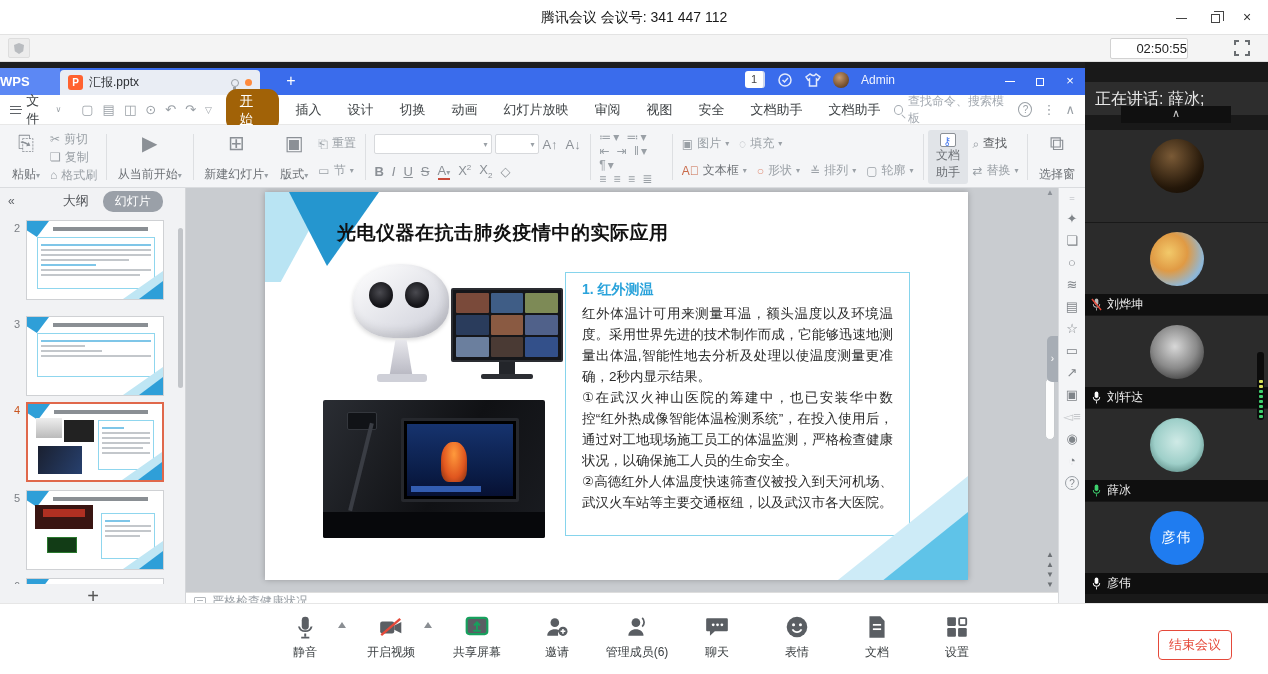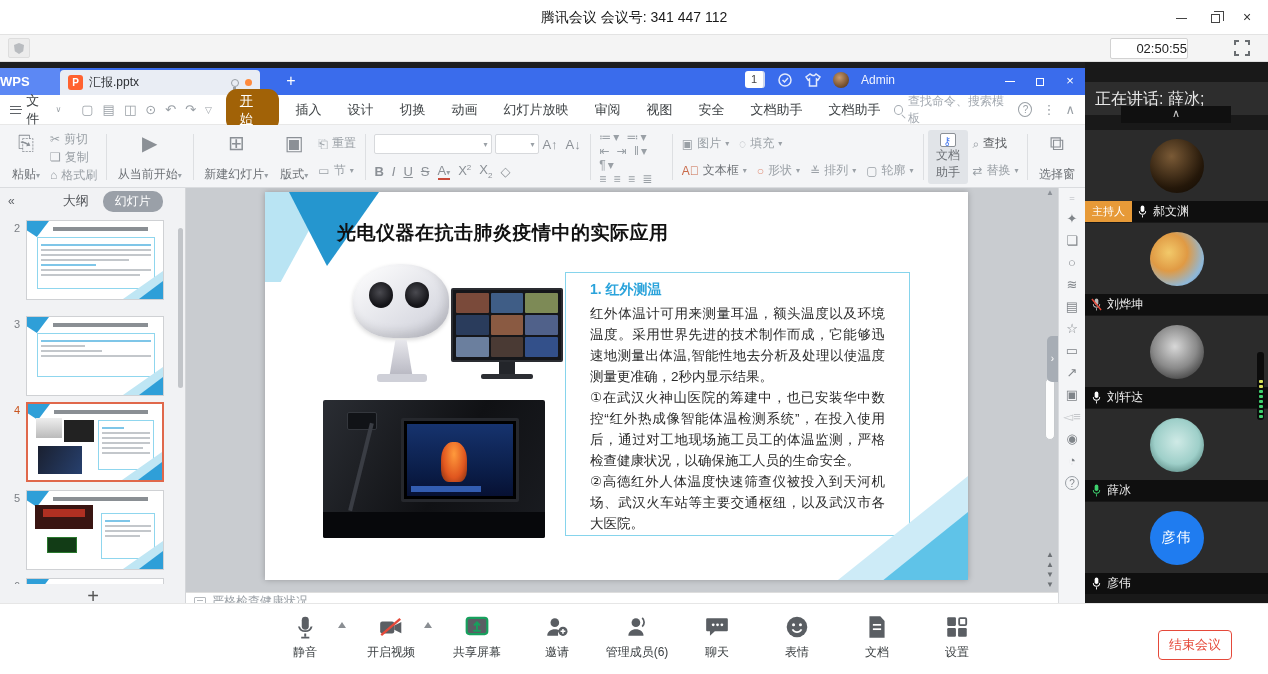--- a/index.html
+++ b/index.html
@@ -124,21 +124,21 @@
   
   #photo{position:absolute;left:58px;top:208px;width:222px;height:138px;background:linear-gradient(120deg,#2a2d33,#101114 55%,#1a1c21);border-radius:2px;overflow:hidden;}
   #ph-mon{position:absolute;right:26px;top:18px;width:118px;height:84px;background:#000;border:3px solid #26282d;border-radius:2px;}
   #ph-screen{position:absolute;left:3px;top:3px;right:3px;bottom:3px;background:linear-gradient(#16336e,#0a1c46 70%,#071133);}
   #ph-fig{position:absolute;left:34px;top:18px;width:26px;height:40px;background:radial-gradient(ellipse at 50% 30%,#ff9a3c,#e0561f 60%,#7a2d12);border-radius:45% 45% 30% 30%;}
   #ph-bar{position:absolute;left:4px;bottom:4px;width:70px;height:6px;background:#3f6fd0;opacity:.8;}
   #ph-tripod{position:absolute;left:36px;top:22px;width:4px;height:90px;background:#3a3d44;transform:rotate(14deg);}
   #ph-cam{position:absolute;left:24px;top:12px;width:30px;height:18px;background:#111317;border-radius:2px;border:1px solid #34373d;}
   #ph-desk{position:absolute;left:0;bottom:0;width:100%;height:26px;background:#07080b;}
   
-  #stextbox{position:absolute;left:300px;top:80px;width:345px;height:264px;border:1.5px solid #86d4ec;background:#fff;padding:8px 24px 6px;}
+  #stextbox{position:absolute;left:300px;top:80px;width:345px;height:264px;border:1.5px solid #86d4ec;background:#fff;padding:8px 16px 6px;}
   #sheading{color:#2aa3db;font-weight:bold;font-size:14px;margin-bottom:4px;}
   .spara{font-size:13.5px;line-height:21px;color:#2b2b2b;text-align:justify;}
 
   
   #cscroll{position:absolute;right:2px;top:0;width:12px;height:404px;}
   #cscroll .arrow{color:#8b9096;font-size:8px;text-align:center;width:12px;cursor:pointer;}
   #cthumb{position:absolute;left:1px;top:190px;width:10px;height:62px;background:#fdfdfd;border:1px solid #c6c9cc;border-radius:5px;cursor:grab;}
   #cnav{position:absolute;right:2px;bottom:2px;width:12px;text-align:center;color:#6d7176;font-size:8px;line-height:10px;}
   
   #notesbar{left:186px;top:404px;width:872px;height:18px;background:#fff;border-top:1px solid #ddd;display:flex;align-items:center;gap:6px;padding:0 8px;color:#9aa0a6;}
@@ -580,31 +580,20 @@
       </div>
     </div>
   </div>
 
   <div class="abs" id="panel">
     <div class="abs" id="speakbar">正在讲话: 薛冰;</div>
     <div class="abs" id="collapse">∧</div>
 
     <div class="ptile" style="top:68px;">
       <div class="pavatar av1"></div>
-      <div class="pname">
-        <span class="hostbadge">主持人</span>
-        <svg class="micsvg" width="11" height="13" viewBox="0 0 12 14">
-            <g fill="#fff">
-              <rect x="4" y="0.5" width="4" height="7" rx="2"></rect>
-              <path d="M2 6.5a4 4 0 0 0 8 0h-1a3 3 0 0 1-6 0z"></path>
-              <rect x="5.5" y="11" width="1" height="2.5"></rect>
-            </g>
-          </svg>
-        <span>郝文渊</span>
-      </div>
     </div>
 
     <div class="ptile" style="top:254px;">
       <div class="pavatar av3"></div>
       <div class="pname">
         <svg class="micsvg" width="11" height="13" viewBox="0 0 12 14">
             <g fill="#fff">
               <rect x="4" y="0.5" width="4" height="7" rx="2"></rect>
               <path d="M2 6.5a4 4 0 0 0 8 0h-1a3 3 0 0 1-6 0z"></path>
               <rect x="5.5" y="11" width="1" height="2.5"></rect>

